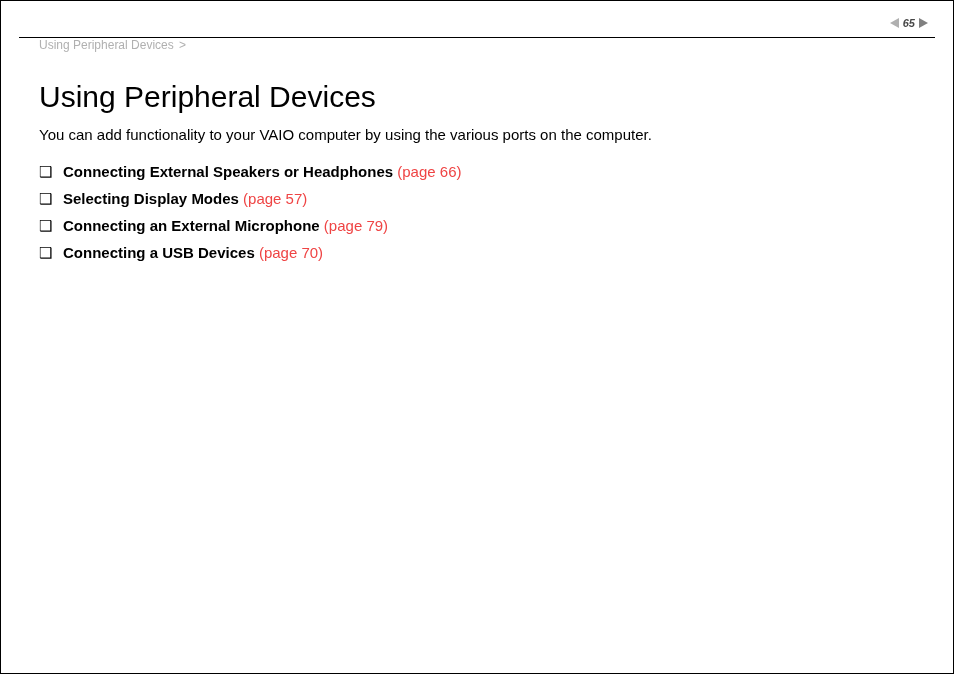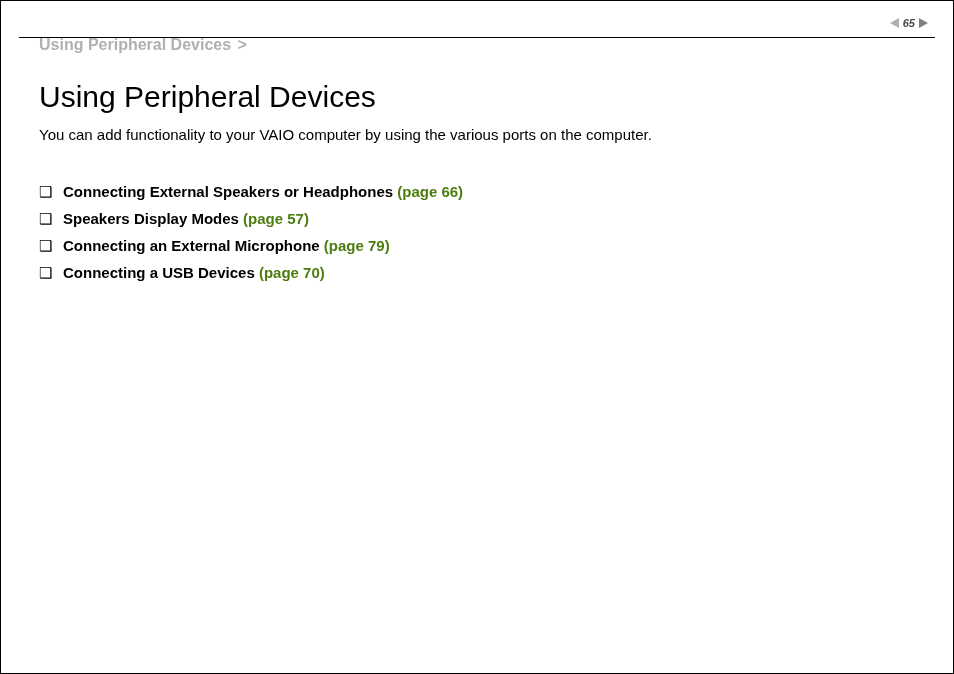--- a/index.html
+++ b/index.html
@@ -17,22 +17,22 @@
     }
     .header-bar {
       display: flex;
       justify-content: space-between;
       align-items: center;
       padding: 8px 25px 0 38px;
       height: 36px;
     }
     .breadcrumb {
       color: #b0b0b0;
-      font-size: 16px;
-      font-weight: bold;
+      font-size: 12px;
+      font-weight: normal;
       margin-top: 44px;
     }
     .breadcrumb .chevron {
       color: #b0b0b0;
       margin-left: 2px;
     }
     .page-nav {
       display: flex;
       align-items: center;
       gap: 4px;
@@ -69,43 +69,43 @@
     }
     .page-title {
       font-size: 30px;
       font-weight: normal;
       color: #000;
       margin-bottom: 12px;
     }
     .intro-text {
       font-size: 15px;
       color: #000;
-      margin-bottom: 40px;
+      margin-bottom: 20px;
     }
     .link-list {
       list-style: none;
       padding-left: 24px;
     }
     .link-list li {
       font-size: 15px;
       font-weight: bold;
       color: #000;
       margin-bottom: 10px;
       position: relative;
     }
     .link-list li::before {
       content: "❑";
       position: absolute;
       left: -24px;
       font-weight: normal;
       color: #000;
     }
     .page-ref {
-      color: #4d7c0f;
-      font-weight: bold;
+      color: #ef4444;
+      font-weight: normal;
       margin-top: 40px;
     }
   </style>
 </head>
 <body>
 
 <div class="header-bar">
   <div class="breadcrumb">
     <span>Using Peripheral Devices</span>
     <span class="chevron">&gt;</span>
@@ -119,21 +119,21 @@
 <hr class="hr-line">
 
 <div class="content">
   <h1 class="page-title">Using Peripheral Devices</h1>
   <p class="intro-text">You can add functionality to your VAIO computer by using the various ports on the computer.</p>
   <ul class="link-list">
     <li>
       <span>Connecting External Speakers or Headphones </span><a class="page-ref">(page 66)</a>
     </li>
     <li>
-      <span>Speakers Display Modes </span><a class="page-ref">(page 57)</a>
+      <span>Selecting Display Modes </span><a class="page-ref">(page 57)</a>
     </li>
     <li>
       <span>Connecting an External Microphone </span><a class="page-ref">(page 79)</a>
     </li>
     <li>
       <span>Connecting a USB Devices </span><a class="page-ref">(page 70)</a>
     </li>
   </ul>
 </div>
 

